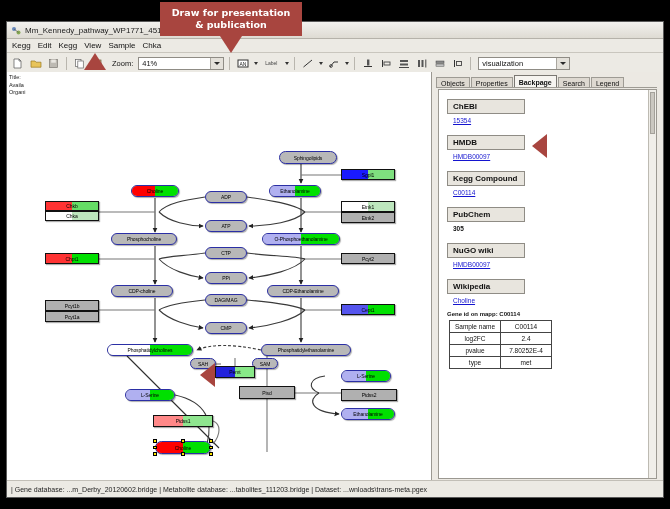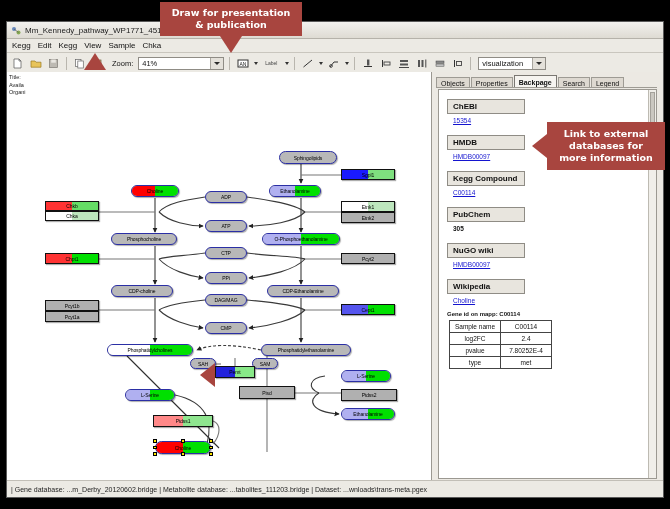--- a/index.html
+++ b/index.html
@@ -215,21 +215,21 @@
             <rect x="2" y="6" width="8" height="2.2" fill="#c7c7c7" stroke="#444" stroke-width=".5"></rect>
           </svg>
       </div>
       <div class="tbtn">
         <svg width="12" height="11" viewBox="0 0 12 11">
             <line x1="2.5" y1="2" x2="2.5" y2="9" stroke="#333" stroke-width="1"></line>
             <rect x="4.5" y="3.5" width="5" height="4" fill="none" stroke="#444" stroke-width=".9"></rect>
           </svg>
       </div>
       <div class="tsep"></div>
-      <div class="combo" style="width:68px;margin-left:2px;">
+      <div class="combo" style="width:92px;margin-left:2px;">
         <span>visualization</span>
         <span class="arw">
             <i class="caret"></i>
           </span>
       </div>
     </div>
 
     <div class="body-area">
 
       <div class="canvas-pane">
@@ -512,20 +512,17 @@
     </div>
   </div>
 
   <div class="callout" style="left:160px;top:2px;width:142px;height:34px;">
     <span id="co-draw">Draw for presentation<br>&amp; publication</span>
   </div>
   <div class="arrow-dn" style="left:220px;top:36px;"></div>
 
   <div class="arrow-up" style="left:84px;top:53px;"></div>
 
-  <div class="callout" style="left:547px;top:122px;width:118px;height:48px;">
-    <span id="co-links">Link  to external<br>databases  for<br>more information</span>
-  </div>
   <div class="arrow-lf" style="left:532px;top:134px;"></div>
 
   <div class="arrow-lf" style="left:200px;top:363px;"></div>
 
 </div>
 
 </body></html>

